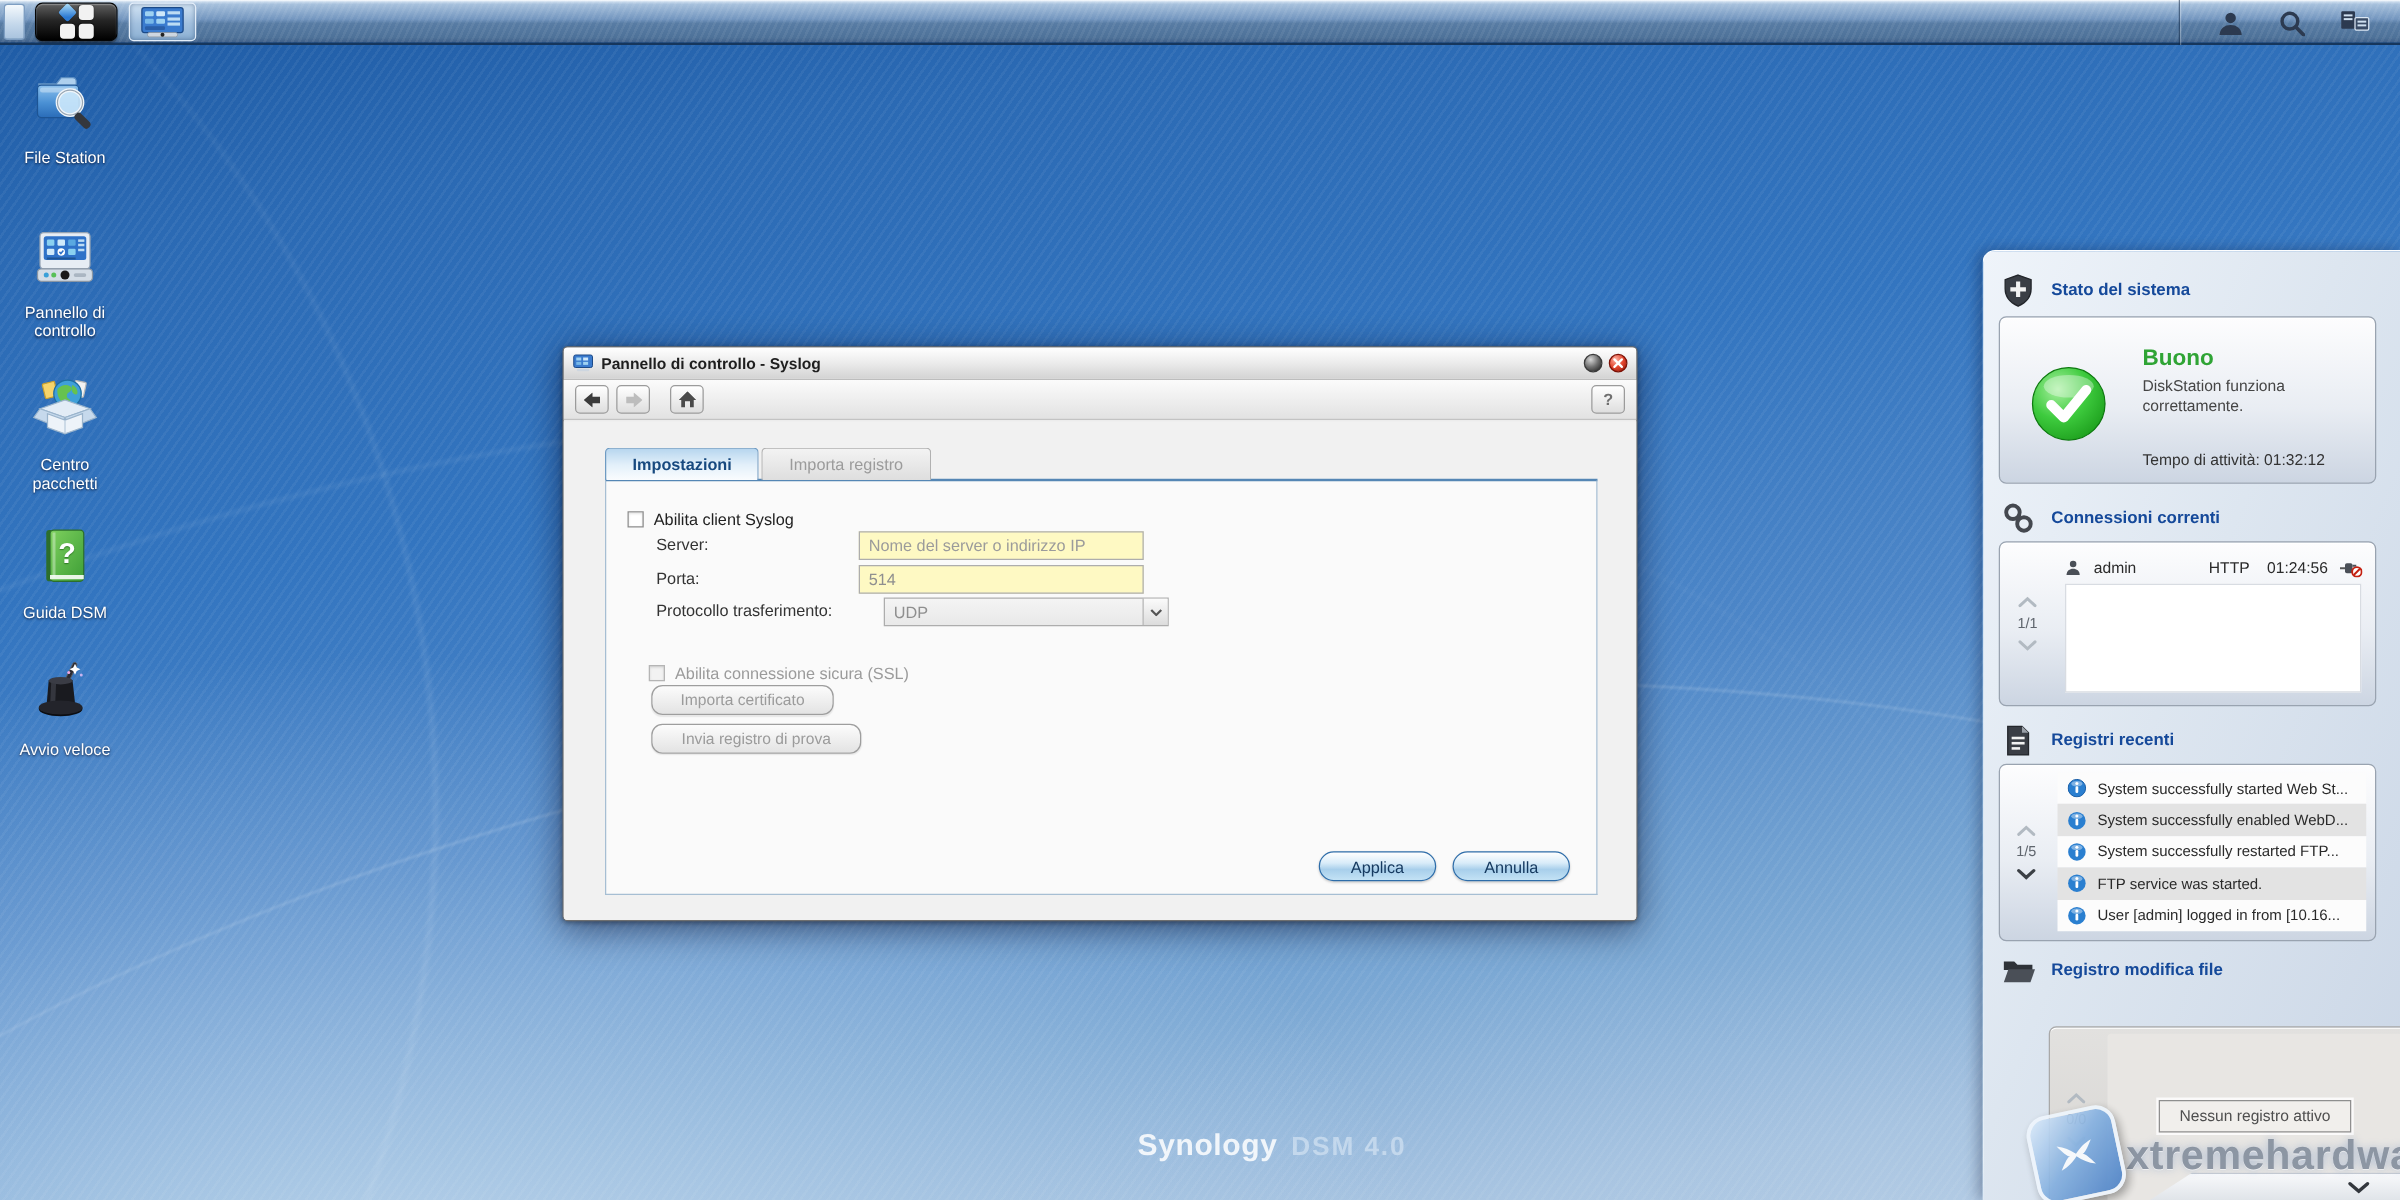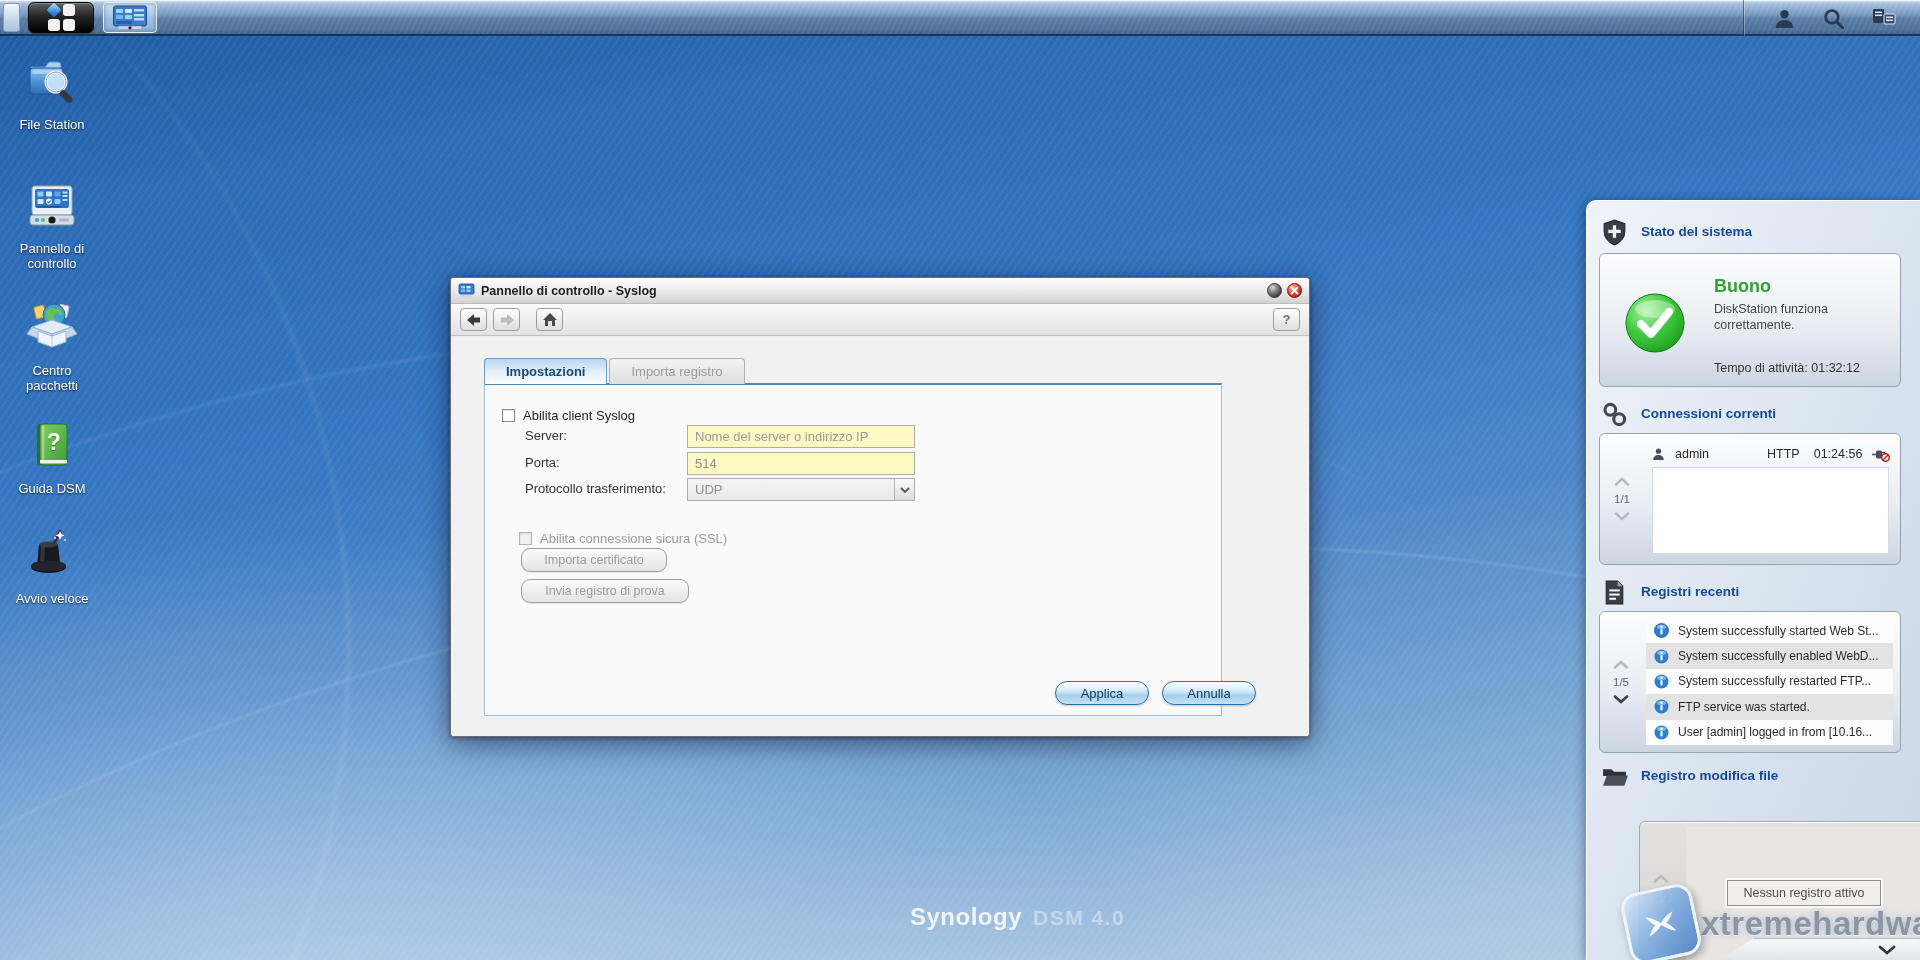--- a/index.html
+++ b/index.html
@@ -62,21 +62,21 @@
   .tbtn { width:27px; height:23px; border:1px solid #9b9b9b; border-radius:4px; background:linear-gradient(#ffffff,#dedede);
     box-shadow:inset 0 1px 0 rgba(255,255,255,.9); display:flex; align-items:center; justify-content:center;}
   .tbtn.home { margin-left:10px;}
   .tbtn.help { margin-left:auto; color:#6f6f6f; font-weight:bold; font-size:13px;}
   .win-body { position:absolute; left:0; top:59px; right:0; bottom:0; background:#f1f1f1; border-radius:0 0 3px 3px;}
   .tabs { position:absolute; left:33px; top:21px; display:flex; gap:2px; z-index:3;}
   .tab { height:26px; padding:0 21px; display:flex; align-items:center; font-size:13px;
     border:1px solid #b1b1b1; border-bottom:none; border-radius:4px 4px 0 0;}
   .tab.active { background:linear-gradient(#b7d6ef,#e3f0fa 52%,#fafcfe); border-color:#6e9bc3; color:#17497f; font-weight:bold;}
   .tab.inactive { background:linear-gradient(#f3f3f3,#dedede); color:#9b9b9b;}
-  .panel { position:absolute; left:33px; top:46px; width:738px; height:333px; background:#fafafa;
+  .panel { position:absolute; left:33px; top:46px; width:794px; height:333px; background:#fafafa;
     border:1px solid #a6bed3; border-top:2px solid #53189b; border-top:2px solid #5586b4;padding-left:28px;}
   .chkrow { position:absolute; display:flex; align-items:center; gap:8px; font-size:13px;}
   .chk { width:13px; height:13px; background:#fff; border:1px solid #8b8b8b; box-shadow:inset 0 1px 2px rgba(0,0,0,.12);}
   .chk.dis { background:#f2f2f2; border-color:#b5b5b5;}
   .flabel { position:absolute; left:40px; font-size:13px; color:#333;}
   .finput { position:absolute; left:202px; width:228px; height:23px; background:#fef9c3; border:1px solid #adadad;
     color:#8f8f8f; font-size:13px; padding:0 7px; font-family:"Liberation Sans",sans-serif;}
   .finput::placeholder { color:#9b9b9b; opacity:1;}
   .fselect { position:absolute; left:202px; width:228px; height:23px; background:linear-gradient(#f4f4f4,#e9e9e9);
     border:1px solid #adadad; color:#8f8f8f; font-size:13px; display:flex; align-items:center; padding-left:7px;}
@@ -331,21 +331,21 @@
       <div class="panel">
         <div class="chkrow" style="left:17px; top:23px; color:#222;">
           <div class="chk"></div>
           <span>Abilita client Syslog</span>
         </div>
         <div class="flabel" style="top:43px;">Server:</div>
         <input class="finput" style="top: 40px;" disabled="" placeholder="Nome del server o indirizzo IP">
         <div class="flabel" style="top:70px;">Porta:</div>
         <input class="finput" style="top: 67px;" disabled="" value="514">
         <div class="flabel" style="top:96px;">Protocollo trasferimento:</div>
-        <div class="fselect" style="top:93px;">
+        <div class="fselect" style="top:93px;margin-left:20px;">
           <span>UDP</span>
           <span class="fsel-arrow">
             <svg width="10" height="6" viewBox="0 0 10 6">
                 <path d="M1 1l4 4 4-4" stroke="#555" stroke-width="1.8" fill="none"></path>
               </svg>
           </span>
         </div>
         <div class="chkrow" style="left:34px; top:146px; color:#9b9b9b;">
           <div class="chk dis"></div>
           <span>Abilita connessione sicura (SSL)</span>

